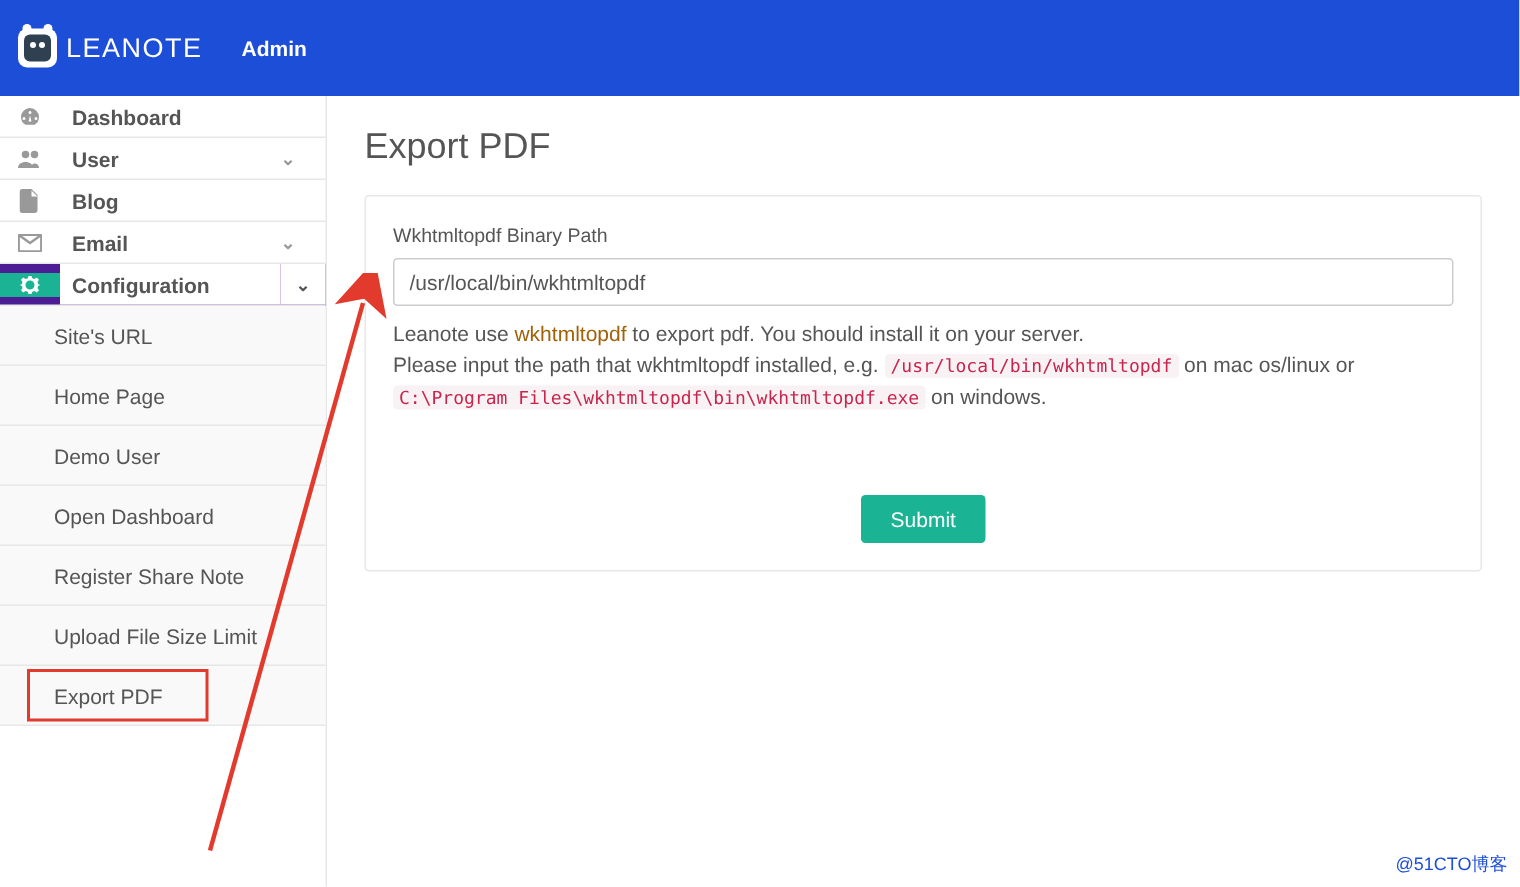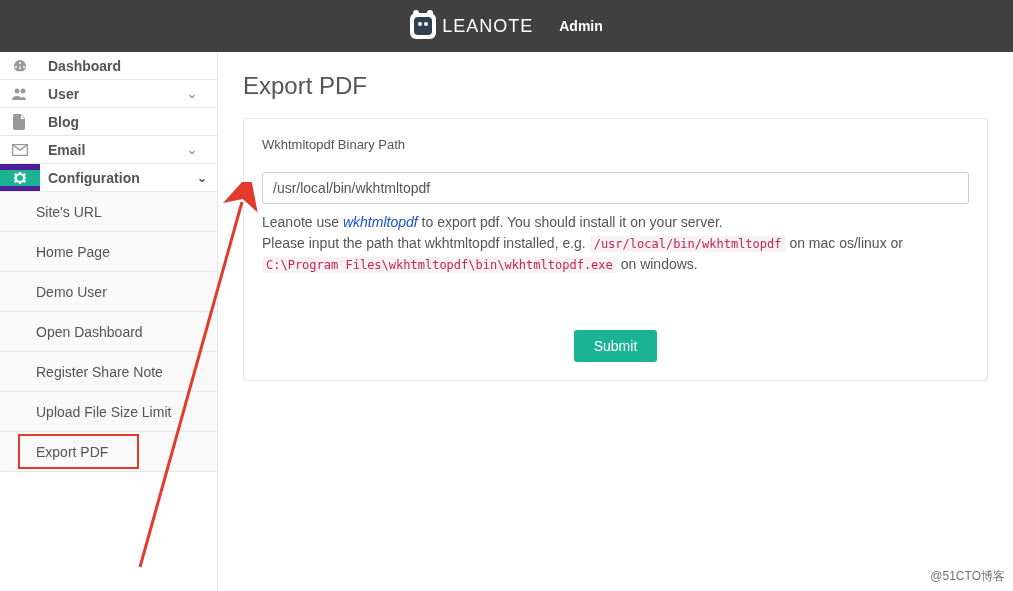--- a/index.html
+++ b/index.html
@@ -1,17 +1,17 @@
 <!DOCTYPE html>
 <html><head>
 <meta charset="utf-8">
 <style>
 * { margin: 0; padding: 0; box-sizing: border-box; }
 body { font-family: -apple-system, "Helvetica Neue", Arial, sans-serif; font-size: 14px; color: #555; background: #fff; width: 1013px; height: 591px; overflow: hidden; position: relative; }
-.topbar { height: 52px; background: #404040; color: #fff; display: flex; align-items: center; padding: 0 12px; justify-content: center; }
+.topbar { height: 64px; background: #1d4ed8; color: #fff; display: flex; align-items: center; padding: 0 12px; }
 .logo-wrap { display: flex; align-items: center; gap: 6px; }
 .logo-icon { width: 26px; height: 26px; background: #fff; border-radius: 6px; position: relative; }
 .logo-icon::before, .logo-icon::after { content: ""; position: absolute; width: 6px; height: 6px; background: #fff; border-radius: 50%; top: -3px; }
 .logo-icon::before { left: 3px; }
 .logo-icon::after { right: 3px; }
 .logo-face { position: absolute; inset: 4px; background: #2f4050; border-radius: 4px; }
 .logo-eye { position: absolute; width: 4px; height: 4px; background: #fff; border-radius: 50%; top: 5px; }
 .logo-eye.l { left: 4px; }
 .logo-eye.r { right: 4px; }
 .brand { font-size: 18px; letter-spacing: 1px; font-weight: 400; }
@@ -25,29 +25,29 @@
 .nav-item.active { background: #4c1d95; }
 .nav-item.active .nav-icon-cell { background: #1ab394; color: #fff; }
 .nav-item.active .nav-label, .nav-item.active .nav-chevron { color: #555; background: #fff; height: 100%; display: flex; align-items: center; }
 .nav-item.active .nav-chevron { justify-content: center; }
 .sub-item { height: 40px; display: flex; align-items: center; padding-left: 36px; border-bottom: 1px solid #e7e7e7; background: #f9f9f9; color: #555; cursor: pointer; }
 .sub-item.highlight { position: relative; }
 .sub-item.highlight::after { content: ""; position: absolute; left: 18px; right: 78px; top: 2px; bottom: 2px; border: 2px solid #e23b2e; pointer-events: none; }
 .main { flex: 1; padding: 20px 25px; overflow: auto; }
 .page-title { font-size: 24px; font-weight: 400; color: #555; margin-bottom: 18px; }
 .panel { border: 1px solid #e7e7e7; border-radius: 3px; padding: 18px; }
-.field-label { font-size: 13px; color: #555; margin-bottom: 20px; }
+.field-label { font-size: 13px; color: #555; margin-bottom: 8px; }
 .text-input { width: 100%; padding: 7px 10px; border: 1px solid #ccc; border-radius: 3px; font-size: 14px; color: #555; background: #fff; }
 .help { font-size: 14px; color: #555; line-height: 1.5; margin-top: 8px; }
-.help a { color: #1d4ed8; text-decoration: none; font-style: italic; }
+.help a { color: #a16207; text-decoration: none; }
 .code { font-family: Menlo, Consolas, monospace; color: #c7254e; background: #f9f2f4; padding: 1px 4px; border-radius: 3px; font-size: 12px; }
 .submit-row { display: flex; justify-content: center; margin-top: 55px; }
 .btn-submit { background: #1ab394; color: #fff; border: none; padding: 8px 20px; font-size: 14px; border-radius: 3px; cursor: pointer; }
 svg.arrow { position: absolute; left: 90px; top: 182px; pointer-events: none; }
-.watermark { position: absolute; right: 8px; bottom: 6px; color: #737373; font-size: 12px; text-align: center; }
+.watermark { position: absolute; right: 8px; bottom: 6px; color: #1d4ed8; font-size: 12px; text-align: center; }
 </style>
 </head>
 <body>
 
 <div class="topbar">
   <div class="logo-wrap">
     <div class="logo-icon">
       <div class="logo-face">
           <div class="logo-eye l"></div>
           <div class="logo-eye r"></div>

